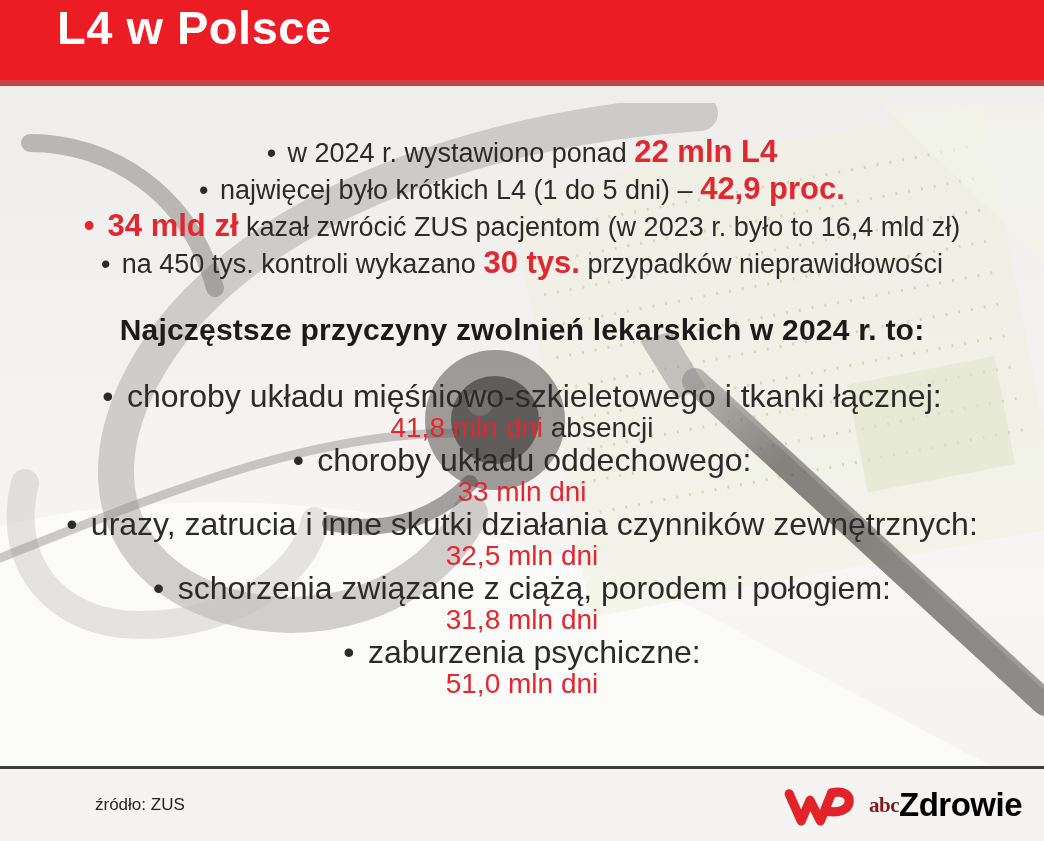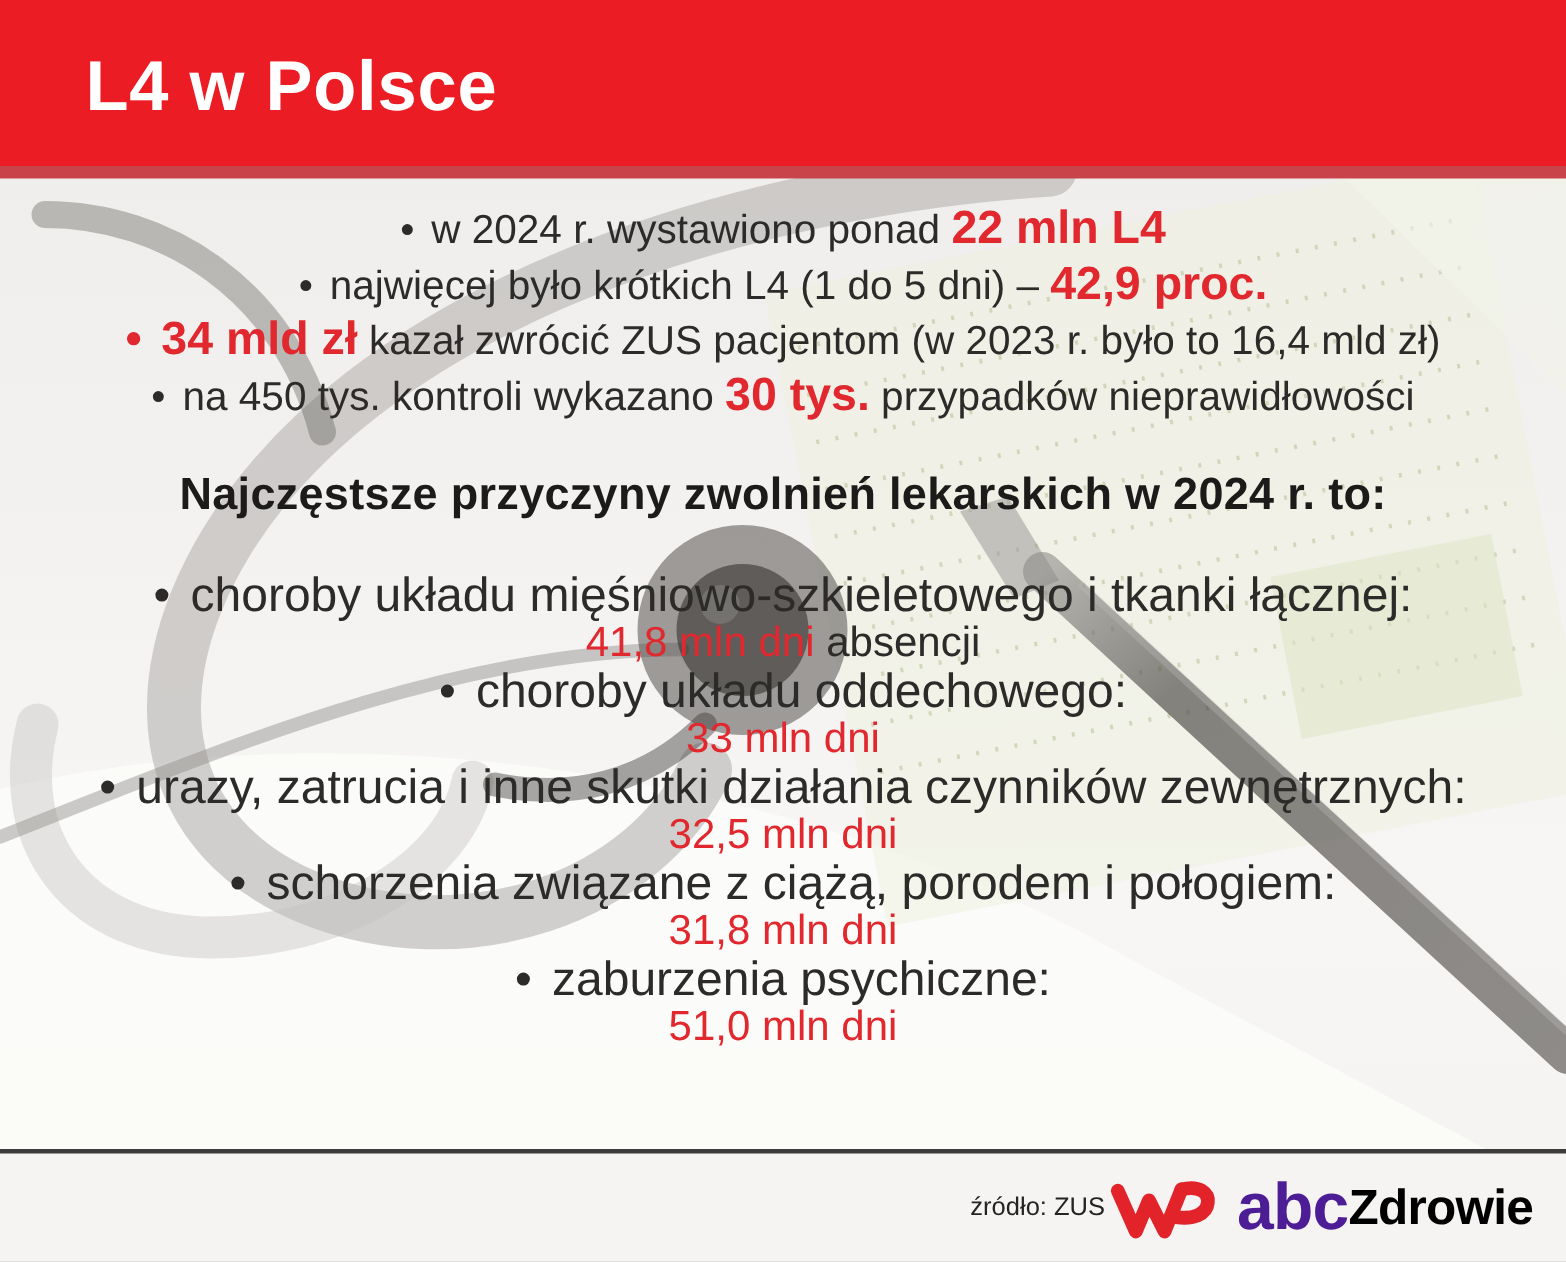--- a/index.html
+++ b/index.html
@@ -5,23 +5,23 @@
   html,body{margin:0;padding:0;background:#d8d6d4;}
   .slide{
     position:relative;width:1044px;height:841px;overflow:hidden;
     background:linear-gradient(180deg,#efedeb 0%,#f2f0ee 30%,#f7f6f4 70%,#f4f3f1 100%);
     font-family:"Liberation Sans", sans-serif;
   }
   
   .bg{position:absolute;left:0;top:103px;width:1044px;height:663px;}
   
   .banner{
-    position:absolute;left:0;top:0;width:100%;height:119px;
+    position:absolute;left:0;top:0;width:100%;height:86px;
     background:linear-gradient(180deg,#ec1c24 0%,#ec1c24 93%,#c9434b 93%,#c9434b 100%);
-    display:flex;align-items:center;
+    display:flex;
   }
   .banner h1{
     margin:0 0 6px 57px;color:#ffffff;font-size:47px;font-weight:bold;letter-spacing:0.5px;
   }
   
   .content{
     position:absolute;left:18px;right:18px;top:134px;text-align:center;
     color:#2c2b29;
   }
   .line{white-space:nowrap;}
@@ -35,26 +35,26 @@
   }
   .causes{margin-top:27px;}
   .cause-label{font-size:32px;line-height:32px;}
   .cause-value{font-size:27px;line-height:32px;}
   .hl2{color:#e0282e;font-weight:normal;font-size:28px;text-align:right;}
   .suffix{color:#2c2b29;font-weight:normal;font-size:28px;}
   
   .footer{
     position:absolute;left:0;right:0;bottom:0;height:72px;
     background:#f5f4f2;border-top:3px solid #3c3c3c;
-    display:flex;align-items:center;justify-content:flex-end;
+    display:flex;align-items:center;justify-content:space-between;padding-left:40px;
   }
   .source{margin-left:55px;font-size:17px;color:#242424;}
   .brand{display:flex;align-items:center;margin-right:22px;}
   .brand svg{display:block;margin-right:10px;}
-  .brand .abc{font-size:44px;font-weight:bold;color:#4c1d95;letter-spacing:-0.5px;}
+  .brand .abc{font-size:21px;font-weight:bold;color:#7f1d1d;letter-spacing:-0.5px;font-family:Liberation Serif, serif;}
   .brand .zdr{font-size:33px;font-weight:bold;color:#000000;letter-spacing:-0.5px;}
 </style>
 </head>
 <body>
 
 <div class="slide">
 
   <svg class="bg" viewBox="0 0 1044 663" aria-hidden="true">
     <defs>
       <linearGradient id="penGrad" x1="0" y1="0" x2="1" y2="1">

